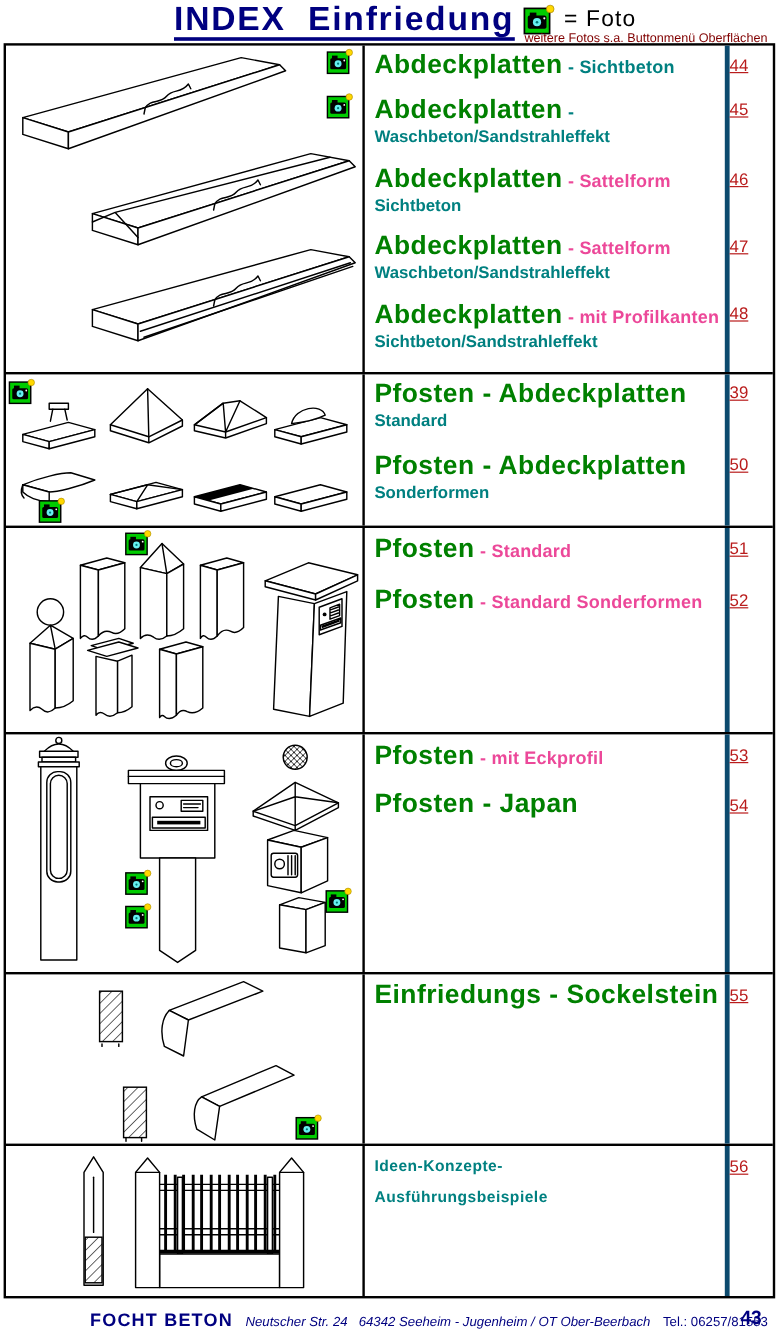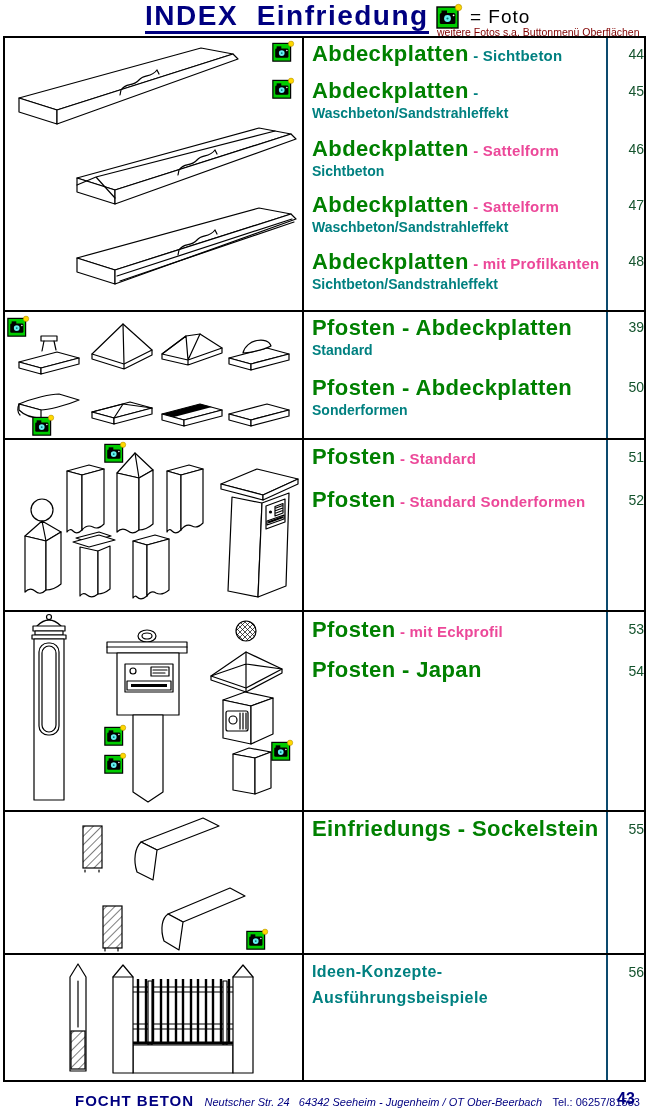--- a/index.html
+++ b/index.html
@@ -13,32 +13,32 @@
   .hdr-foto{position:absolute;left:470px;top:6px;font-size:19px;color:#000;letter-spacing:1px;}
   .hdr-note{position:absolute;left:437px;top:26px;font-size:10.5px;color:#800000;white-space:pre;}
 
   
   .tbl{position:absolute;left:3px;top:36px;width:643px;height:1046px;
        border:2px solid #000;box-sizing:border-box;display:flex;flex-direction:column;}
   .row{display:flex;box-sizing:border-box;border-bottom:2px solid #000;}
   .row:last-child{border-bottom:none;flex:1;}
   .cell{position:relative;box-sizing:border-box;}
   .c-draw{width:299px;border-right:2px solid #000;}
-  .c-text{flex:1;border-right:2px solid #0c4a6e;}
+  .c-text{flex:1;border-right:4px solid #0c4a6e;}
   .c-num{width:36px;}
 
   .entry{position:absolute;left:8px;right:4px;}
   .tm{font-size:22px;font-weight:bold;color:#008000;letter-spacing:0.4px;line-height:24px;}
   .ts{font-size:15px;font-weight:bold;letter-spacing:0.2px;}
   .l2{font-size:14px;font-weight:bold;line-height:19px;margin-top:1px;}
   .l2:empty{display:none;}
   .teal{color:#008080;}
   .green{color:#ec4899;}
-  .t20{font-size:16px;line-height:26px;}
-  .pnum{position:absolute;left:0;right:0;text-align:right;font-size:14px;color:#14532d;}
+  .t20{font-size:13px;line-height:26px;}
+  .pnum{position:absolute;left:0;right:0;text-align:left;font-size:14px;color:#b91c1c;text-decoration:underline;}
 
   
   svg.draw{display:block;}
   .f{fill:#fff;stroke:#000;stroke-width:1.2;stroke-linejoin:round;}
   .s{fill:none;stroke:#000;stroke-width:1.2;stroke-linecap:round;stroke-linejoin:round;}
 
   
   .cam{position:absolute;width:22px;height:22px;overflow:visible;}
   .cam-lg{width:26px;height:26px;}
 

